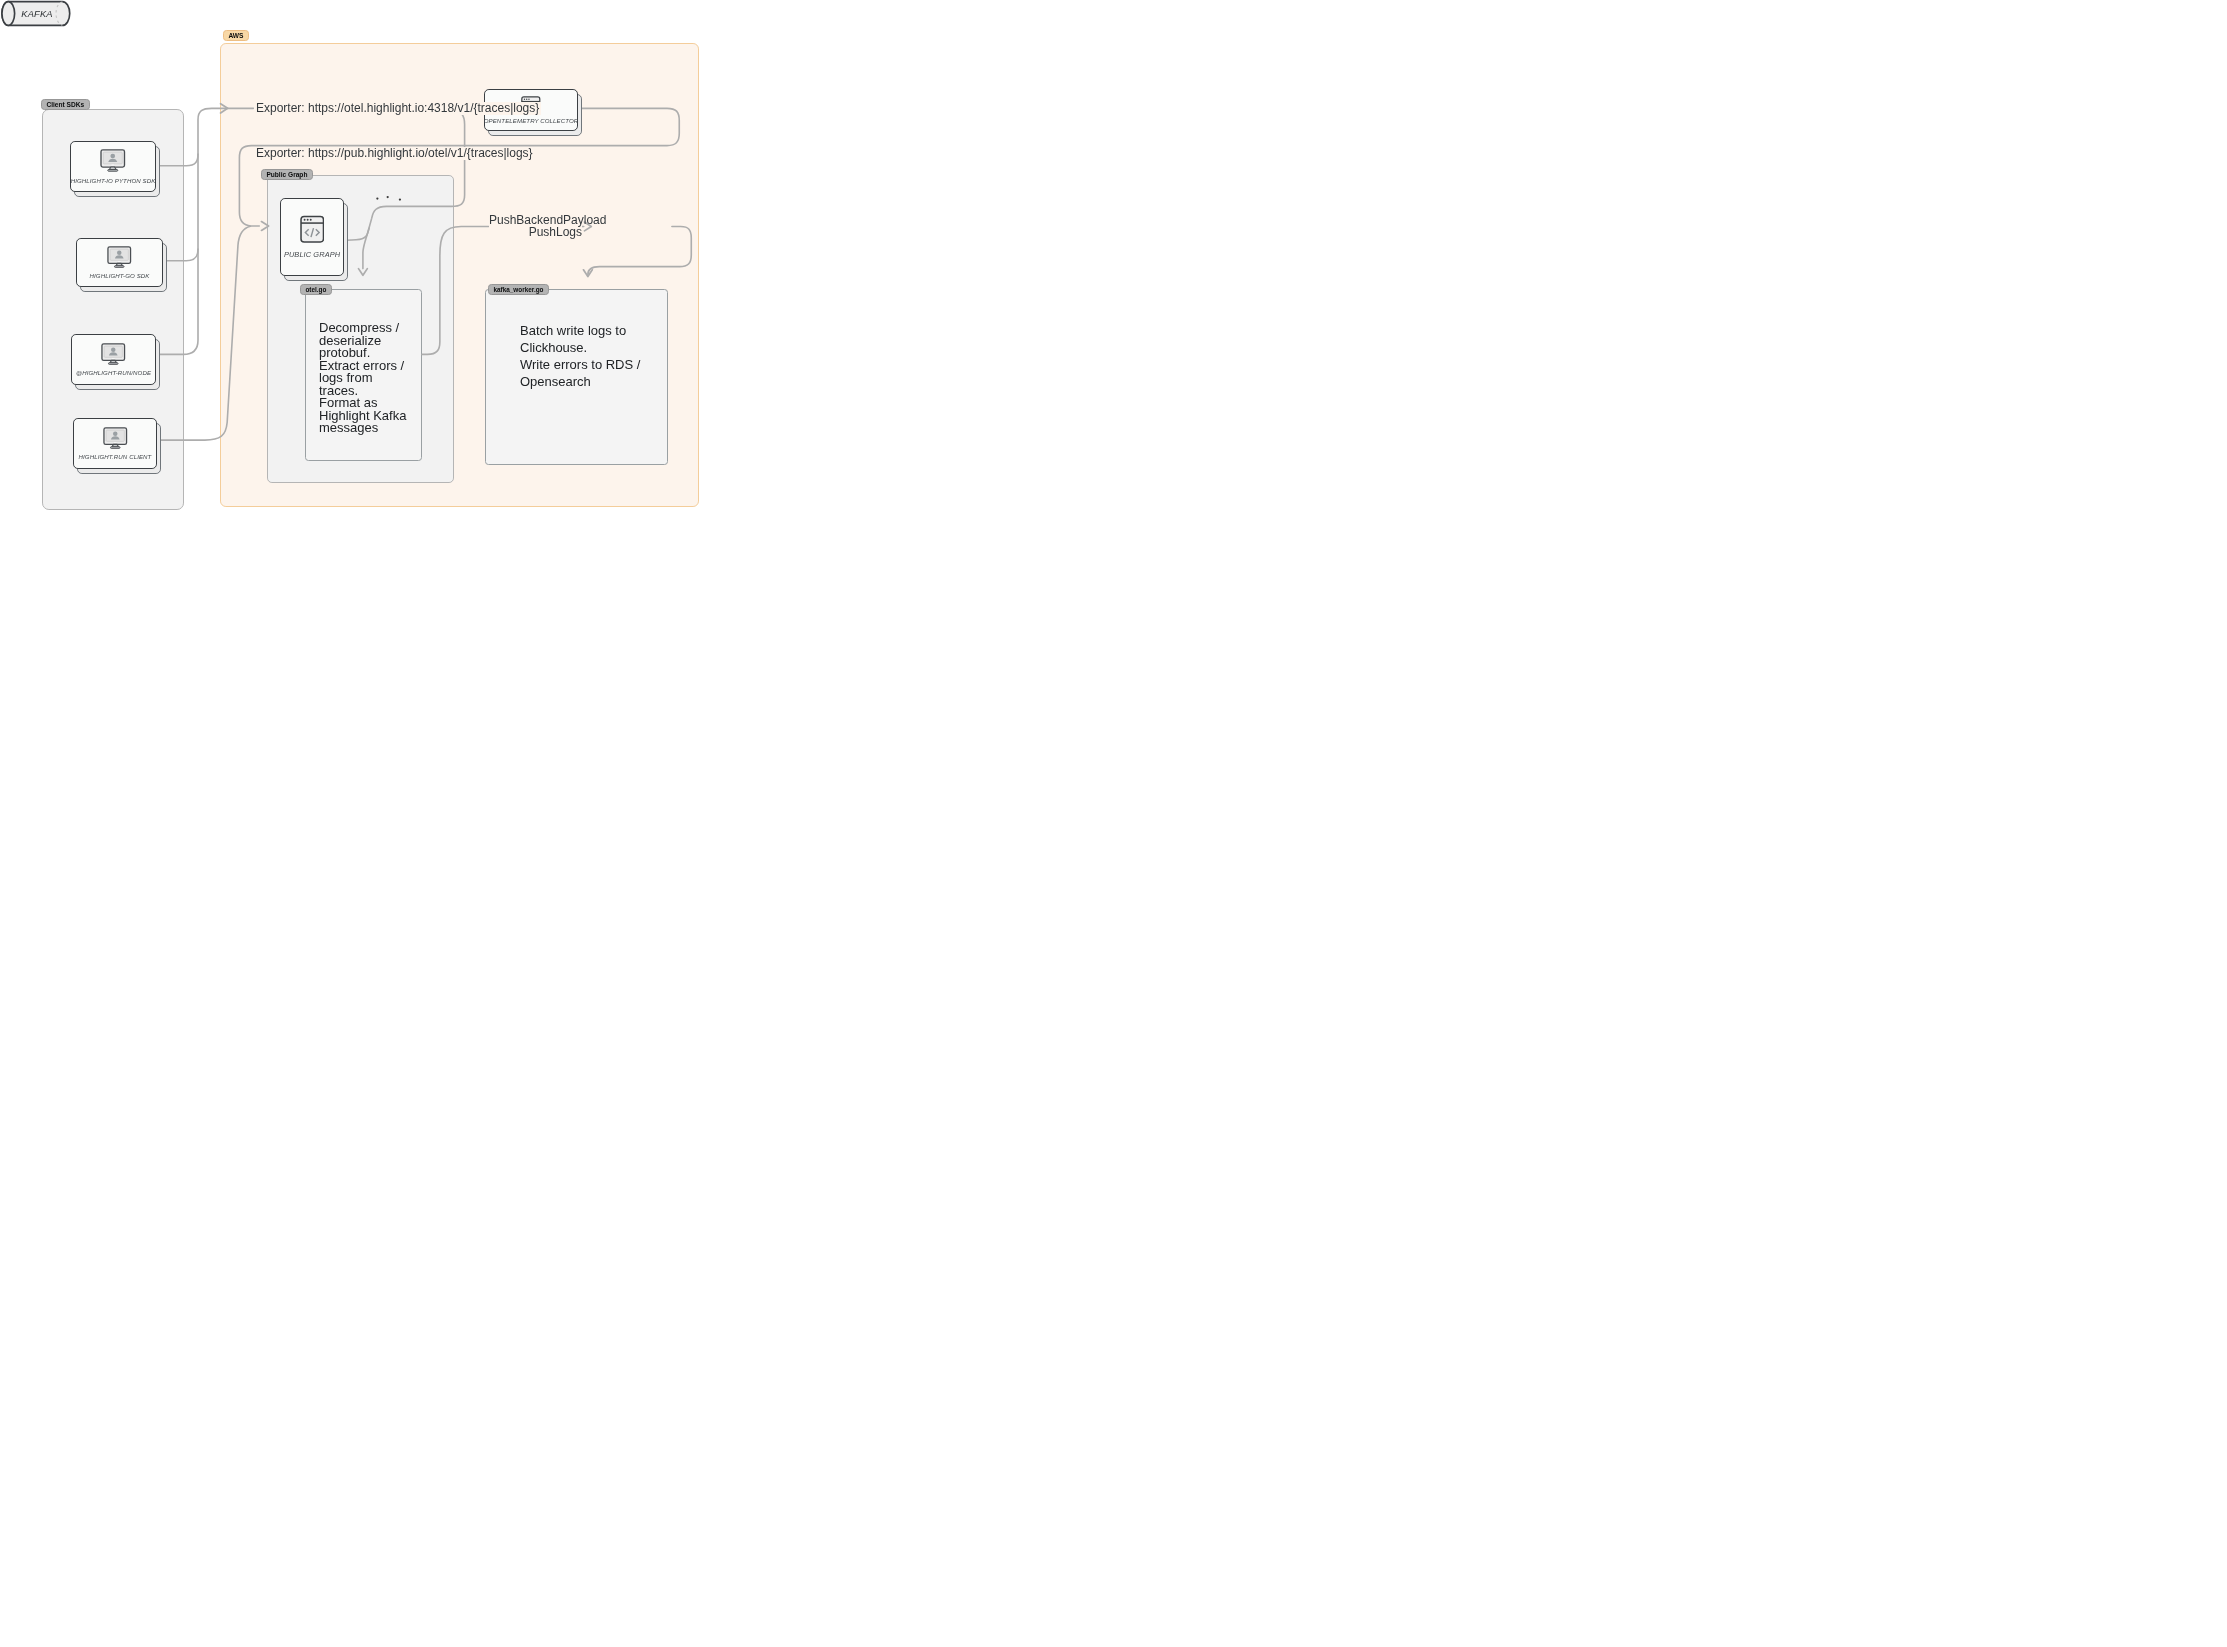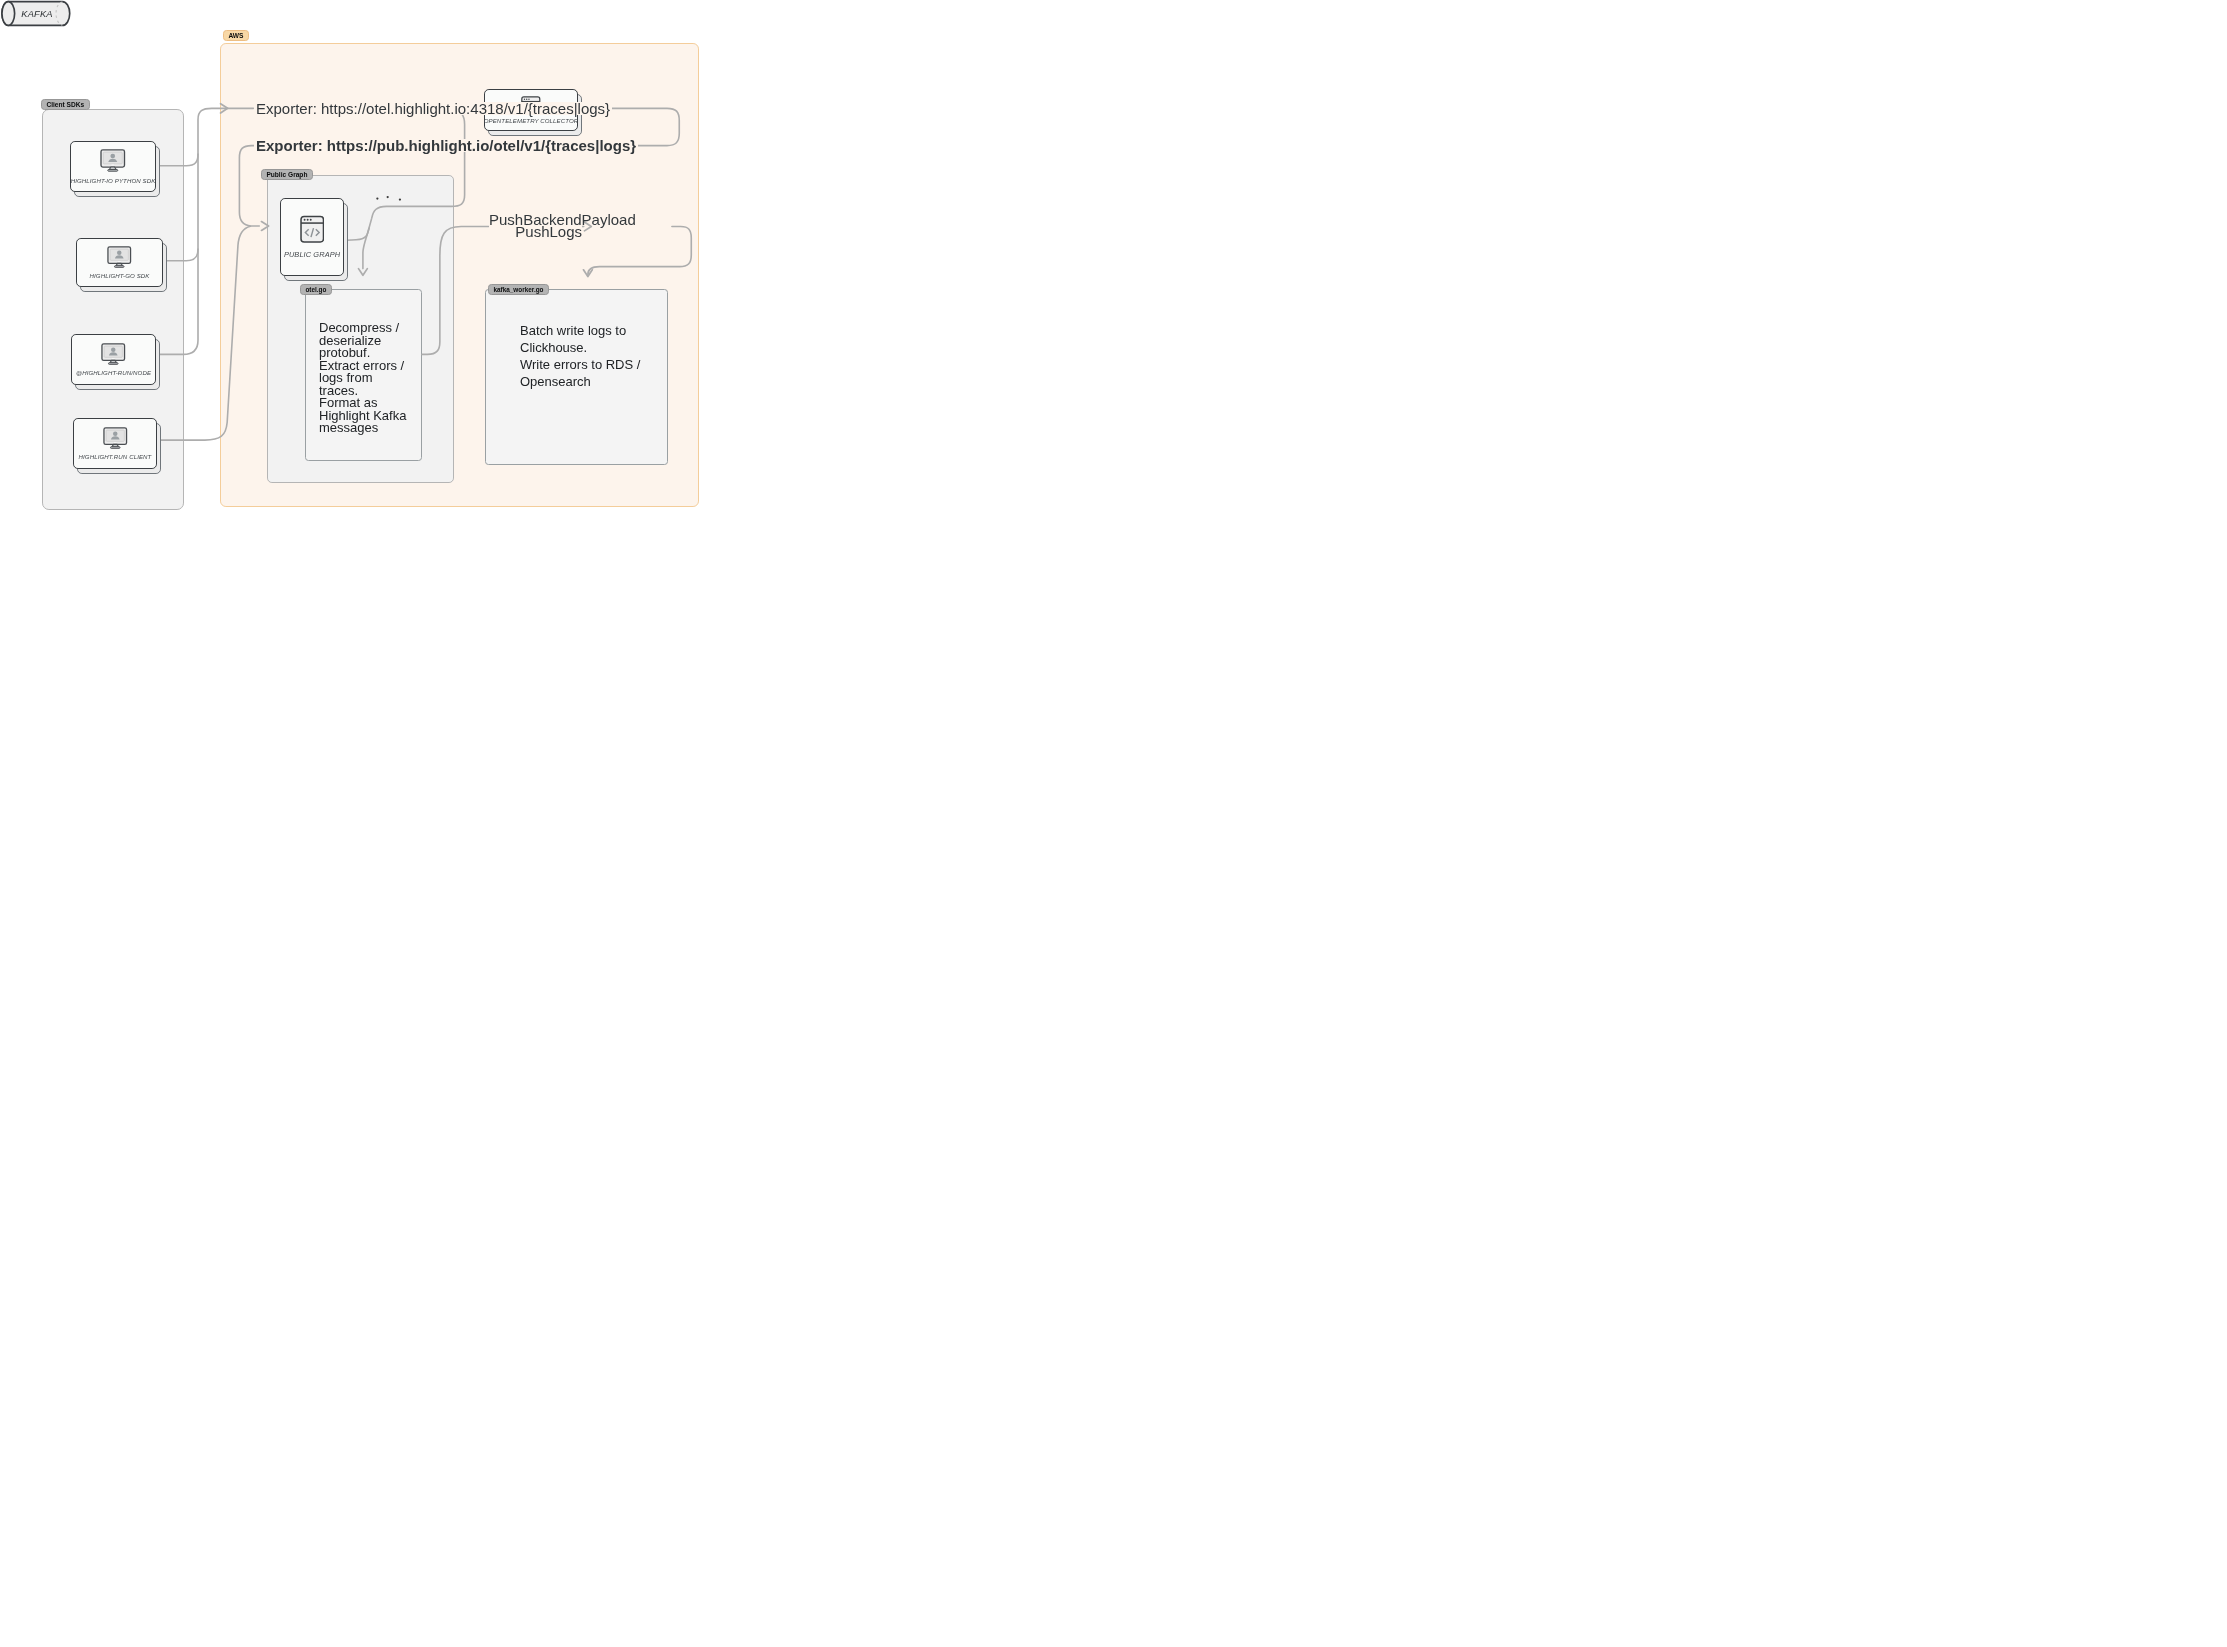--- a/index.html
+++ b/index.html
@@ -51,23 +51,23 @@
   #node-node-sdk{left:71px;top:334px;width:85px;height:51px;}
   #node-run-client{left:73px;top:418px;width:84px;height:51px;}
   #node-collector{left:484px;top:89px;width:94px;height:42px;}
   #node-public-graph{left:280px;top:198px;width:64px;height:78px;}
 
   #node-kafka{left:594px;top:214px;width:78px;height:27px;z-index:5;}
   #kafka-label{position:absolute;left:0;top:0;width:74px;height:27px;display:flex;align-items:center;justify-content:center;
     font-style:italic;font-size:9.3px;color:#2a2e31;letter-spacing:0.2px;}
 
   .edge-label{position:absolute;z-index:6;background:var(--c-aws-fill);color:#33383c;
-    font-size:15px;line-height:13.2px;white-space:nowrap;padding:0 2px;}
+    font-size:12px;line-height:13.2px;white-space:nowrap;padding:0 2px;}
   #edge-label-otel{left:254px;top:102px;}
-  #edge-label-pub{left:254px;top:139px;font-weight:bold;}
+  #edge-label-pub{left:254px;top:147px;}
   #edge-label-push{left:489px;top:214px;width:93px;text-align:right;line-height:12px;white-space:pre-line;padding:0;}
 
   .box-body{position:absolute;z-index:6;color:var(--c-text);font-size:13px;line-height:12.5px;white-space:pre-line;}
   #otel-go-body{left:319px;top:322px;width:101px;}
   #kafka-worker-body{left:520px;top:322px;width:167px;line-height:17px;}
 </style>
 </head>
 <body>
 
 <div id="stage">

